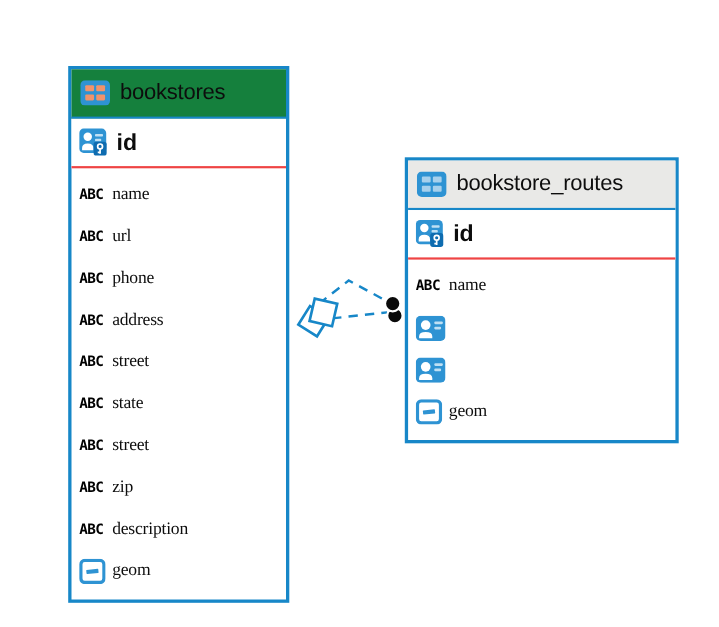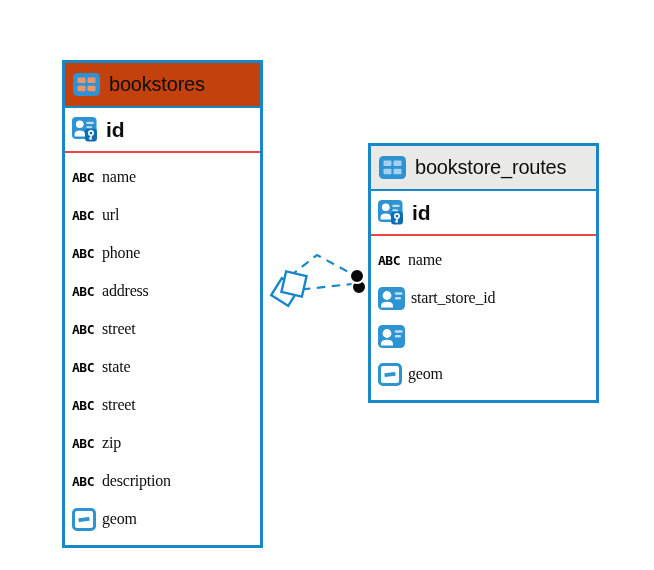--- a/index.html
+++ b/index.html
@@ -4,26 +4,26 @@
 <style>
   html,body{margin:0;padding:0;background:#ffffff;}
   .canvas{
     position:relative;width:654px;height:570px;background:#ffffff;overflow:hidden;
     font-family:"Liberation Sans", sans-serif;color:#0d0d0d;
   }
   .er-table{
     position:absolute;background:#ffffff;border:3px solid #1787c8;box-sizing:border-box;z-index:1;
   }
   .er-table.bookstores{left:62px;top:60px;width:201px;}
-  .er-table.routes{left:368px;top:143px;width:231px;}
+  .er-table.routes{left:368px;top:143px;width:249px;}
   .t-header{
     display:flex;align-items:center;gap:9px;padding-left:8px;height:43px;
     border-bottom:2px solid #1787c8;box-sizing:content-box;
   }
-  .t-header.orange{background:#c2410c;align-items:center;}
+  .t-header.orange{background:#15803d;align-items:center;}
   .t-header.gray{background:#e9e9e7;}
   .t-title{font-size:20px;letter-spacing:-0.2px;white-space:nowrap;}
   .pk-row{
     display:flex;align-items:center;gap:7px;padding-left:7px;height:43px;
     border-bottom:2px solid #ef4444;background:#ffffff;
   }
   .pk-label{font-size:21px;font-weight:700;}
   .cols{padding:5px 0 7px 0;}
   .col-row{display:flex;align-items:center;gap:6px;padding-left:7px;height:38px;}
   .col-label{font-size:16px;letter-spacing:-0.2px;white-space:nowrap;font-family:Liberation Serif, serif;}
@@ -183,21 +183,20 @@
       <div class="col-row">
         <span class="icon-box">
           <svg width="27" height="23" viewBox="0 0 27 23">
             <rect x="0" y="0" width="27" height="23" rx="4.5" fill="#2e93d3"></rect>
             <circle cx="9" cy="8.5" r="4.4" fill="#ffffff"></circle>
             <path d="M3 20.5 L3 18.8 Q3 14.8 9 14.8 Q15 14.8 15 18.8 L15 20.5 Z" fill="#ffffff"></path>
             <rect x="16.8" y="5.2" width="7.8" height="2.5" rx="1" fill="#bfe0f4"></rect>
             <rect x="16.8" y="10" width="6.2" height="2.5" rx="1" fill="#bfe0f4"></rect>
           </svg>
         </span>
-        <span class="col-label">start_store_id</span>
       </div>
       <div class="col-row">
         <span class="icon-box">
           <svg width="27" height="23" viewBox="0 0 27 23">
             <rect x="0" y="0" width="27" height="23" rx="4.5" fill="#2e93d3"></rect>
             <circle cx="9" cy="8.5" r="4.4" fill="#ffffff"></circle>
             <path d="M3 20.5 L3 18.8 Q3 14.8 9 14.8 Q15 14.8 15 18.8 L15 20.5 Z" fill="#ffffff"></path>
             <rect x="16.8" y="5.2" width="7.8" height="2.5" rx="1" fill="#bfe0f4"></rect>
             <rect x="16.8" y="10" width="6.2" height="2.5" rx="1" fill="#bfe0f4"></rect>
           </svg>

